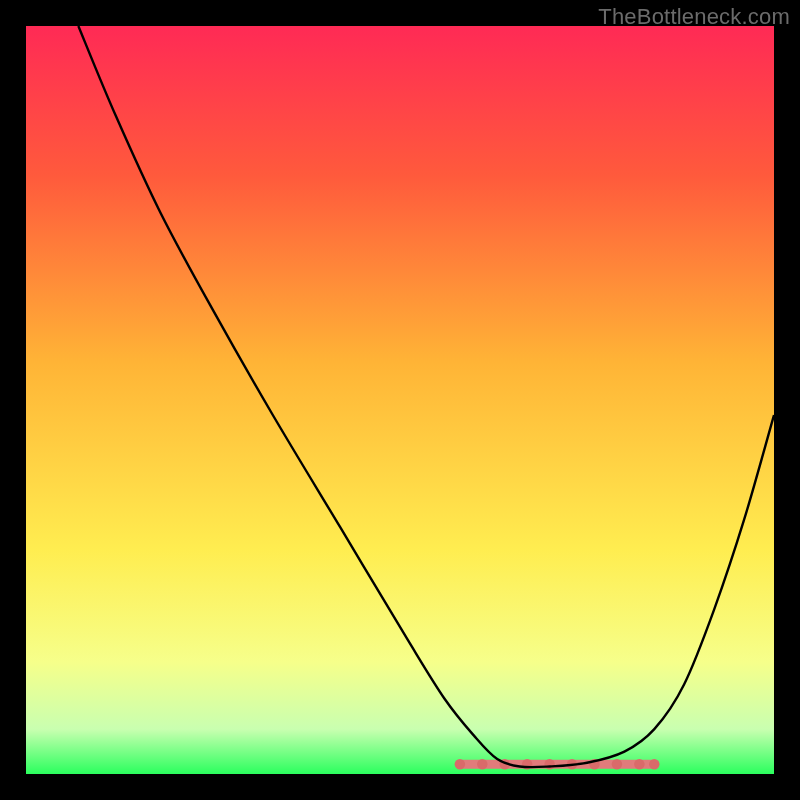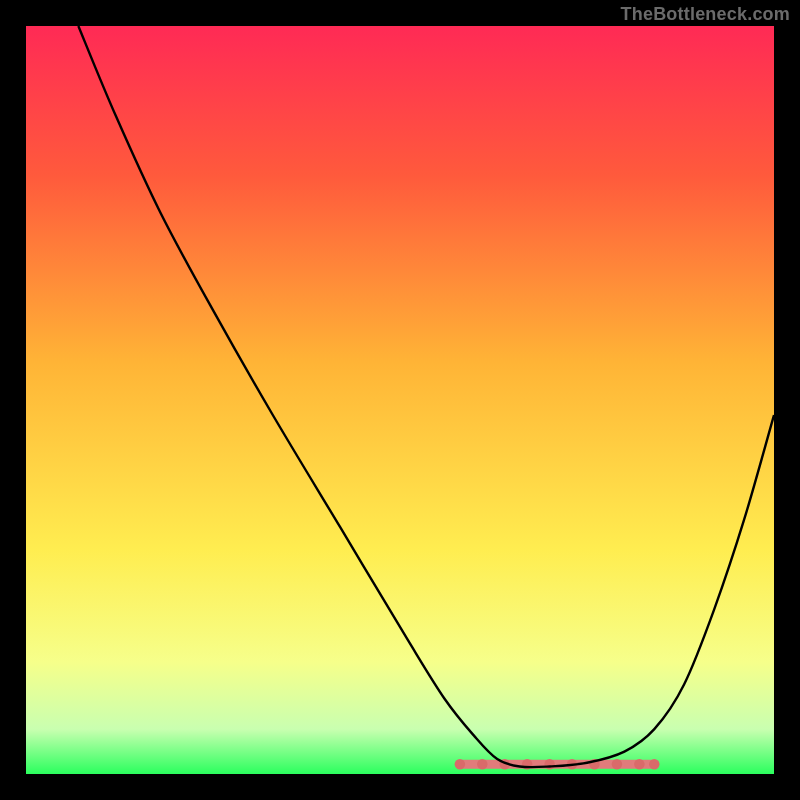--- a/index.html
+++ b/index.html
@@ -16,22 +16,22 @@
     top: 26px;
     width: 748px;
     height: 748px;
     background: #000;
   }
   .watermark {
     position: absolute;
     top: 4px;
     right: 10px;
     font-family: Arial, Helvetica, sans-serif;
-    font-size: 18px;
-    font-weight: 700;
+    font-size: 22px;
+    font-weight: 400;
     color: #6b6b6b;
     letter-spacing: 0.2px;
   }
   svg {
     display: block;
   }
 </style>
 </head>
 <body>
 

